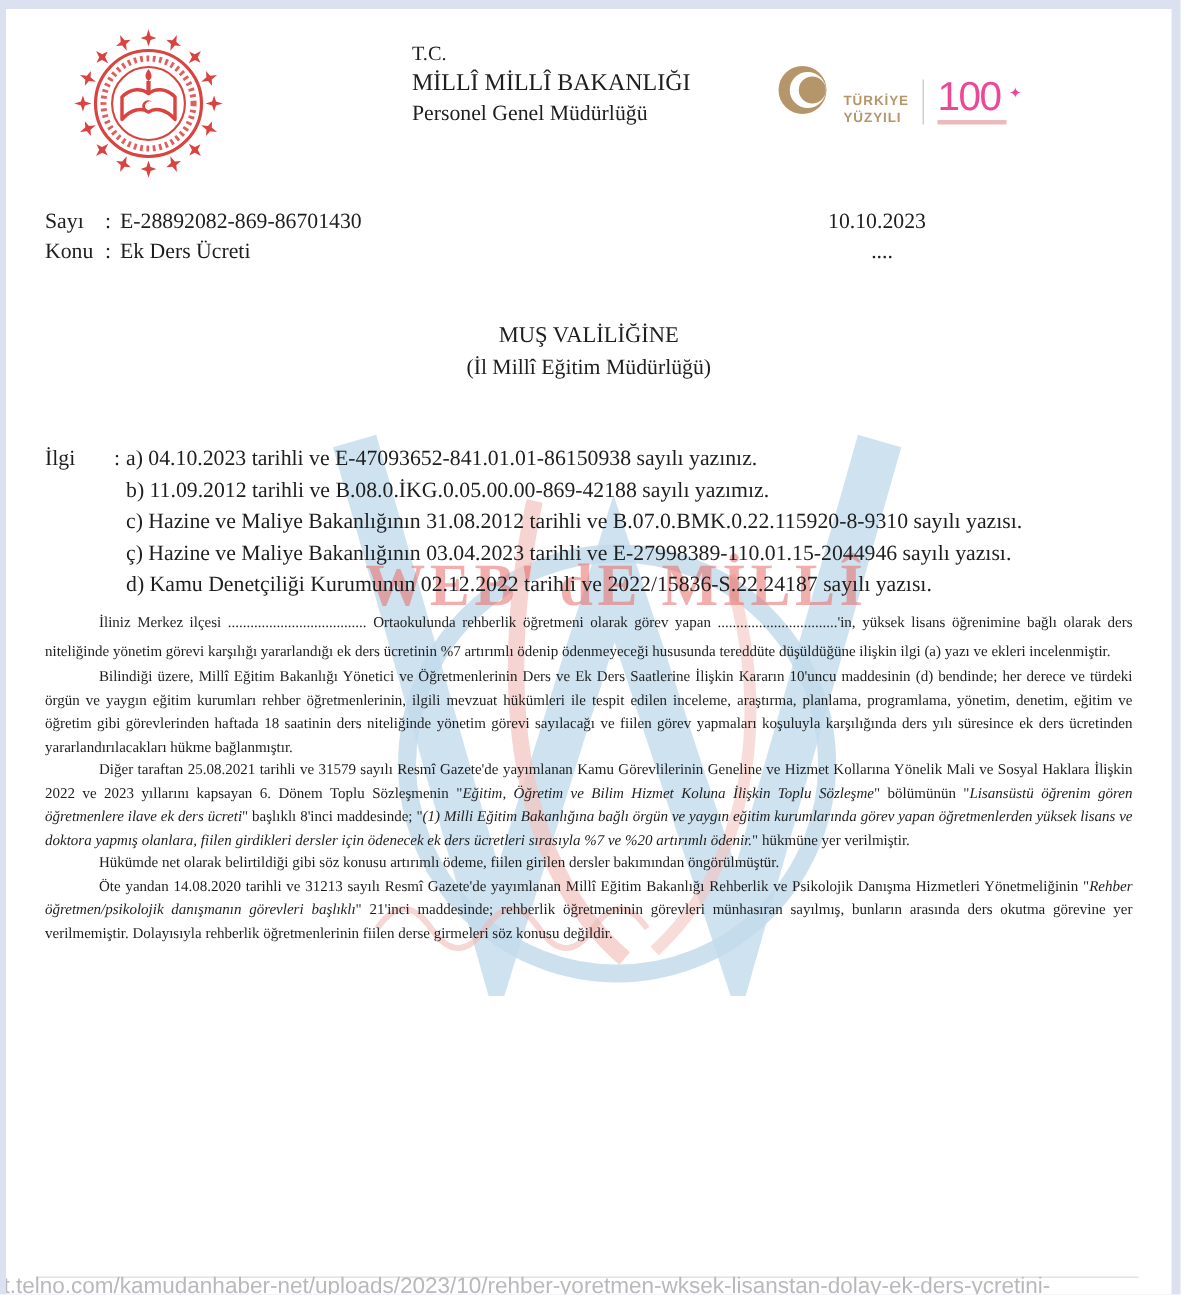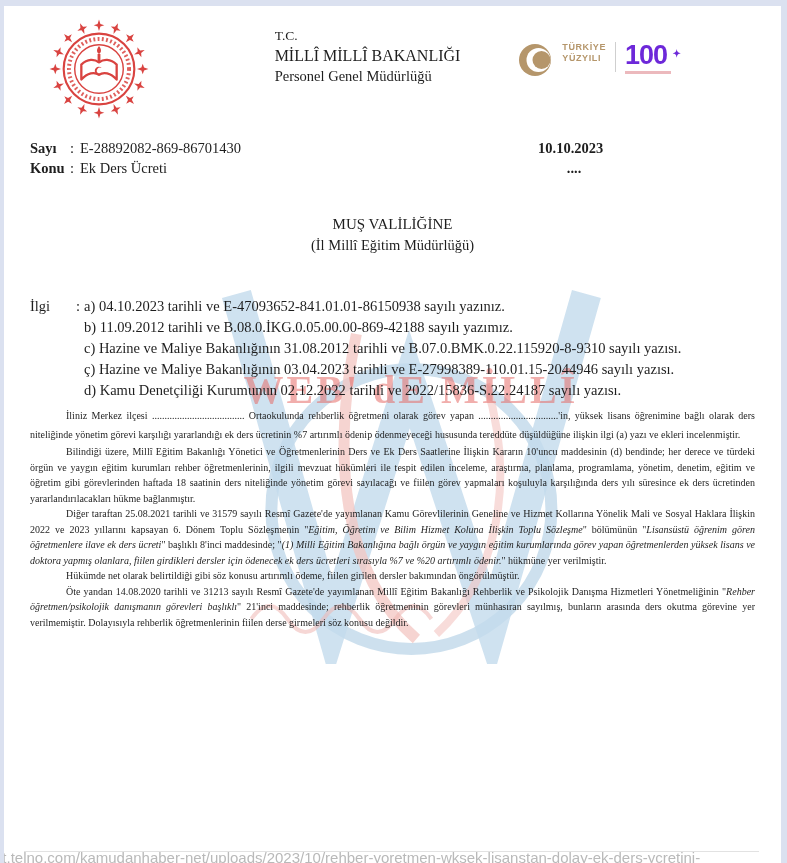--- a/index.html
+++ b/index.html
@@ -25,35 +25,35 @@
   .hdr{position:relative;height:116px;}
   .seal{position:absolute;left:16px;top:2px;}
   .hdr-center{
     position:absolute;left:50%;top:12px;
     transform:translateX(calc(-50% - 25px));
     text-align:left;line-height:20px;white-space:nowrap;
   }
   .hdr-tc{font-size:13.5px;}
   .hdr-ministry{font-size:16px;}
   .hdr-dept{font-size:14.5px;}
-  .logos{position:absolute;right:84px;top:28px;display:flex;align-items:flex-start;gap:9px;}
+  .logos{position:absolute;right:84px;top:28px;display:flex;align-items:flex-end;gap:9px;}
   .ty-emblem{flex:none;}
   .ty-text{font-family:"Liberation Sans",sans-serif;font-weight:bold;font-size:9px;
     color:#b5966b;line-height:10.5px;letter-spacing:.6px;}
   .logo-divider{width:1px;height:30px;background:#cfcfcf;}
-  .centenary{position:relative;color:#6d28d9;font-family:"Liberation Sans",sans-serif;
-    font-weight:bold;font-size:27px;letter-spacing:-1px;line-height:27px;}
+  .centenary{position:relative;color:#ec4899;font-family:"Liberation Sans",sans-serif;
+    font-weight:normal;font-size:27px;letter-spacing:-1px;line-height:27px;}
   .centenary .star{position:absolute;right:-10px;top:-2px;font-size:10px;letter-spacing:0;}
   .centenary-sub{margin-top:2px;height:3px;width:46px;background:#ecb9bd;}
   
   .meta{position:relative;margin-top:8px;font-size:14.5px;line-height:20px;}
   .meta-row{display:flex;}
-  .meta-label{width:40px;flex:none;font-weight:bold;}
+  .meta-label{width:40px;flex:none;}
   .meta-colon{width:10px;flex:none;}
-  .date-block{position:absolute;left:508px;top:0;width:72px;font-weight:bold;}
+  .date-block{position:absolute;left:522px;top:0;width:72px;}
   .date-line{text-align:left;}
   .dots-line{text-align:center;}
   
   .recipient{margin-top:36px;text-align:center;line-height:21px;font-size:15px;}
   .recipient-sub{font-size:14.5px;}
   
   .ilgi{display:flex;margin-top:40px;font-size:14.5px;line-height:21px;}
   .ilgi-head{width:50px;flex:none;display:flex;justify-content:space-between;padding-right:4px;}
   .ilgi-items{flex:1;}
   .ilgi-item{padding-left:22px;text-indent:-22px;text-align:justify;}

